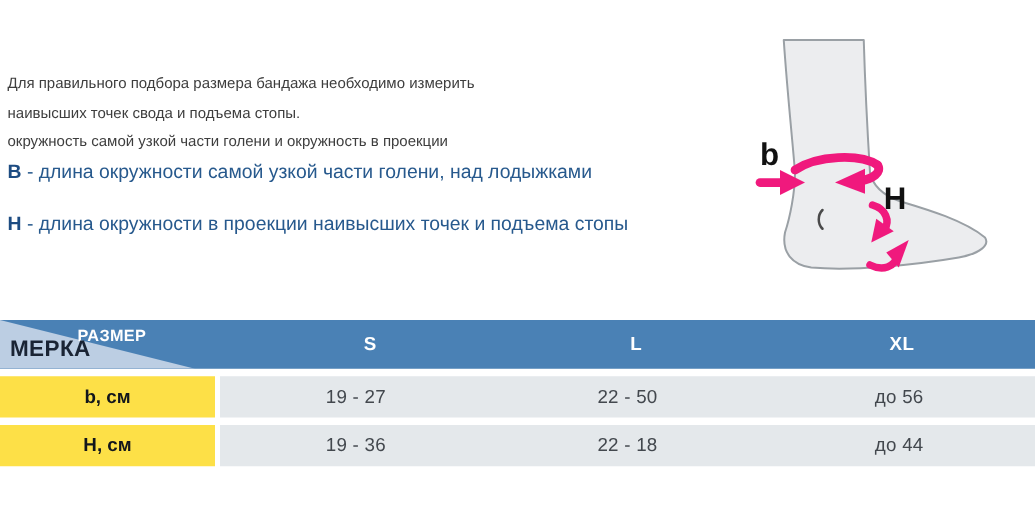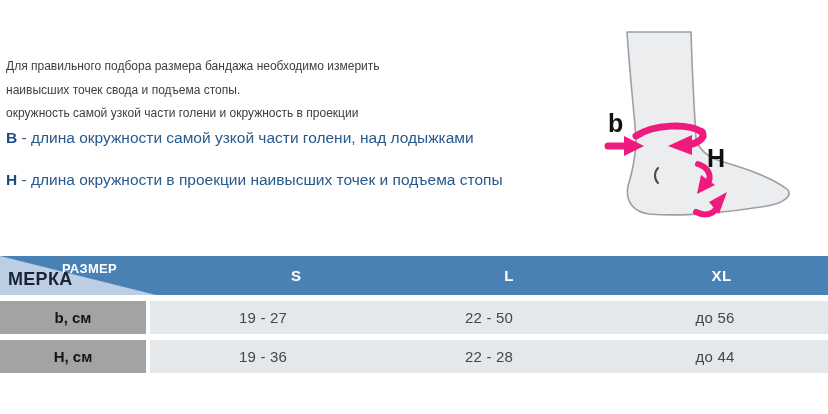--- a/index.html
+++ b/index.html
@@ -27,21 +27,21 @@
   .corner-tri {
     position:absolute; left:0; top:0; width:156px; height:39px;
     background:#bccee3; clip-path:polygon(0 0, 100% 100%, 0 100%);
   }
   .corner-top  { position:absolute; left:62px; top:5px;  color:#ffffff; font-weight:700; font-size:13px; letter-spacing:.3px; }
   .corner-bottom{ position:absolute; left:8px; bottom:5px; color:#1a2434; font-weight:700; font-size:18px; letter-spacing:.3px; }
   .hcols { margin-left:150px; height:100%; display:flex; }
   .hcol { flex:1; display:flex; align-items:center; justify-content:center;
           color:#ffffff; font-weight:700; font-size:15px; letter-spacing:.5px; }
   .trow { display:flex; margin-top:6px; height:33px; }
-  .tlabel { width:146px; background:#a3a3a3; display:flex; align-items:center; justify-content:center;
+  .tlabel { width:172px; background:#fde047; display:flex; align-items:center; justify-content:center;
             font-weight:700; font-size:15px; color:#12161c; }
   .tdata { flex:1; margin-left:4px; background:#e4e8eb; display:flex; }
   .tcell { flex:1; display:flex; align-items:center; justify-content:center;
            font-size:15px; color:#43484e; letter-spacing:.2px; }
 </style>
 </head>
 <body>
 
 <div class="page">
 
@@ -108,19 +108,19 @@
         <div class="tcell">19 - 27</div>
         <div class="tcell">22 - 50</div>
         <div class="tcell">до 56</div>
       </div>
     </div>
 
     <div class="trow">
       <div class="tlabel">Н, см</div>
       <div class="tdata">
         <div class="tcell">19 - 36</div>
-        <div class="tcell">22 - 28</div>
+        <div class="tcell">22 - 18</div>
         <div class="tcell">до 44</div>
       </div>
     </div>
   </div>
 
 </div>
 
 </body></html>

